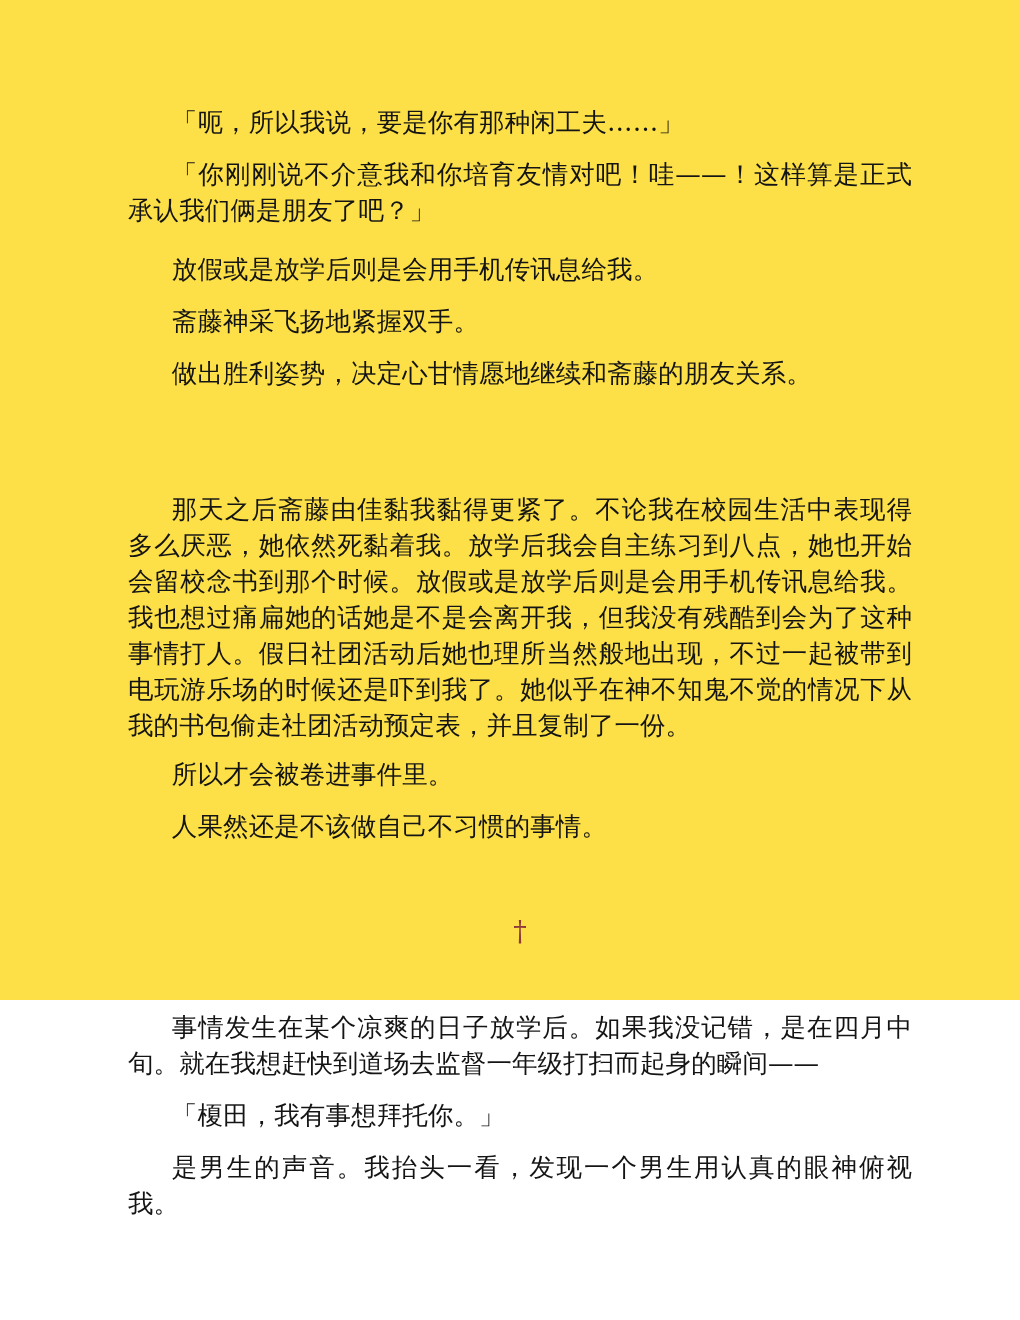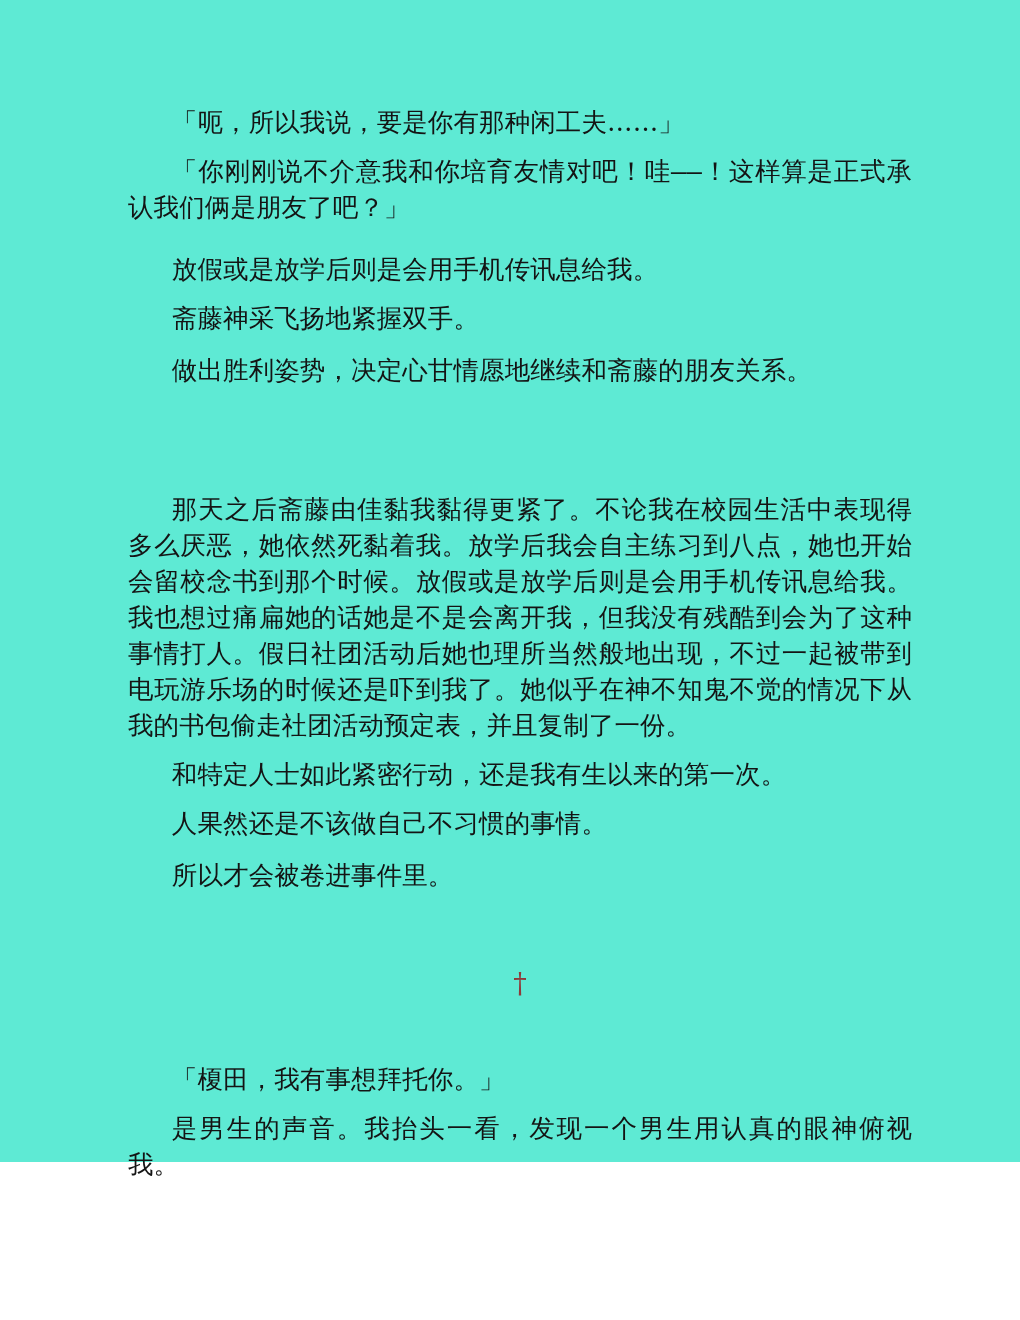--- a/index.html
+++ b/index.html
@@ -12,22 +12,22 @@
     height: 1320px;
     font-family: "DejaVu Serif", "Liberation Serif", serif;
     color: #1a1a1a;
     overflow: hidden;
   }
 
   .page {
     position: relative;
     box-sizing: border-box;
     width: 1020px;
-    height: 1162px;
-    background: #5eead4;
+    height: 1000px;
+    background: #fde047;
     padding: 104px 108px 0 128px;
   }
 
   .body-text {
     font-size: 25.5px;
     line-height: 36px;
     text-align: justify;
     text-justify: inter-character;
     letter-spacing: 0.1px;
     color: #141414;
@@ -36,21 +36,20 @@
 
   
   .para {
     margin: 0 0 11px 0;
     text-indent: 1.72em;
   }
 
   
   .para + .para {
     margin-top: 16px;
-    font-family: Liberation Mono, monospace;
   }
 
   
   .para-block {
     margin: 0;
     text-indent: 1.72em;
     font-family: Liberation Serif, serif;
   }
 
   
@@ -92,30 +91,30 @@
 
     <div class="gap-xl"></div>
 
     <div class="group">
       <p class="para-block">那天之后斋藤由佳黏我黏得更紧了。不论我在校园生活中表现得多么厌恶，她依然死黏着我。放学后我会自主练习到八点，她也开始会留校念书到那个时候。放假或是放学后则是会用手机传讯息给我。我也想过痛扁她的话她是不是会离开我，但我没有残酷到会为了这种事情打人。假日社团活动后她也理所当然般地出现，不过一起被带到电玩游乐场的时候还是吓到我了。她似乎在神不知鬼不觉的情况下从我的书包偷走社团活动预定表，并且复制了一份。</p>
     </div>
 
     <div class="gap-sm"></div>
 
     <div class="group">
-      <p class="para">和特定人士如此紧密行动，还是我有生以来的第一次。</p>
+      <p class="para">所以才会被卷进事件里。</p>
       <p class="para">人果然还是不该做自己不习惯的事情。</p>
-      <p class="para">所以才会被卷进事件里。</p>
     </div>
 
     <div class="gap-md"></div>
 
     <p class="scene-break">†</p>
 
     <div class="gap-md"></div>
 
     <div class="group">
+      <p class="para">事情发生在某个凉爽的日子放学后。如果我没记错，是在四月中旬。就在我想赶快到道场去监督一年级打扫而起身的瞬间——</p>
       <p class="para">「榎田，我有事想拜托你。」</p>
       <p class="para">是男生的声音。我抬头一看，发现一个男生用认真的眼神俯视我。</p>
     </div>
 
   </div>
 </div>
 
 </body></html>

